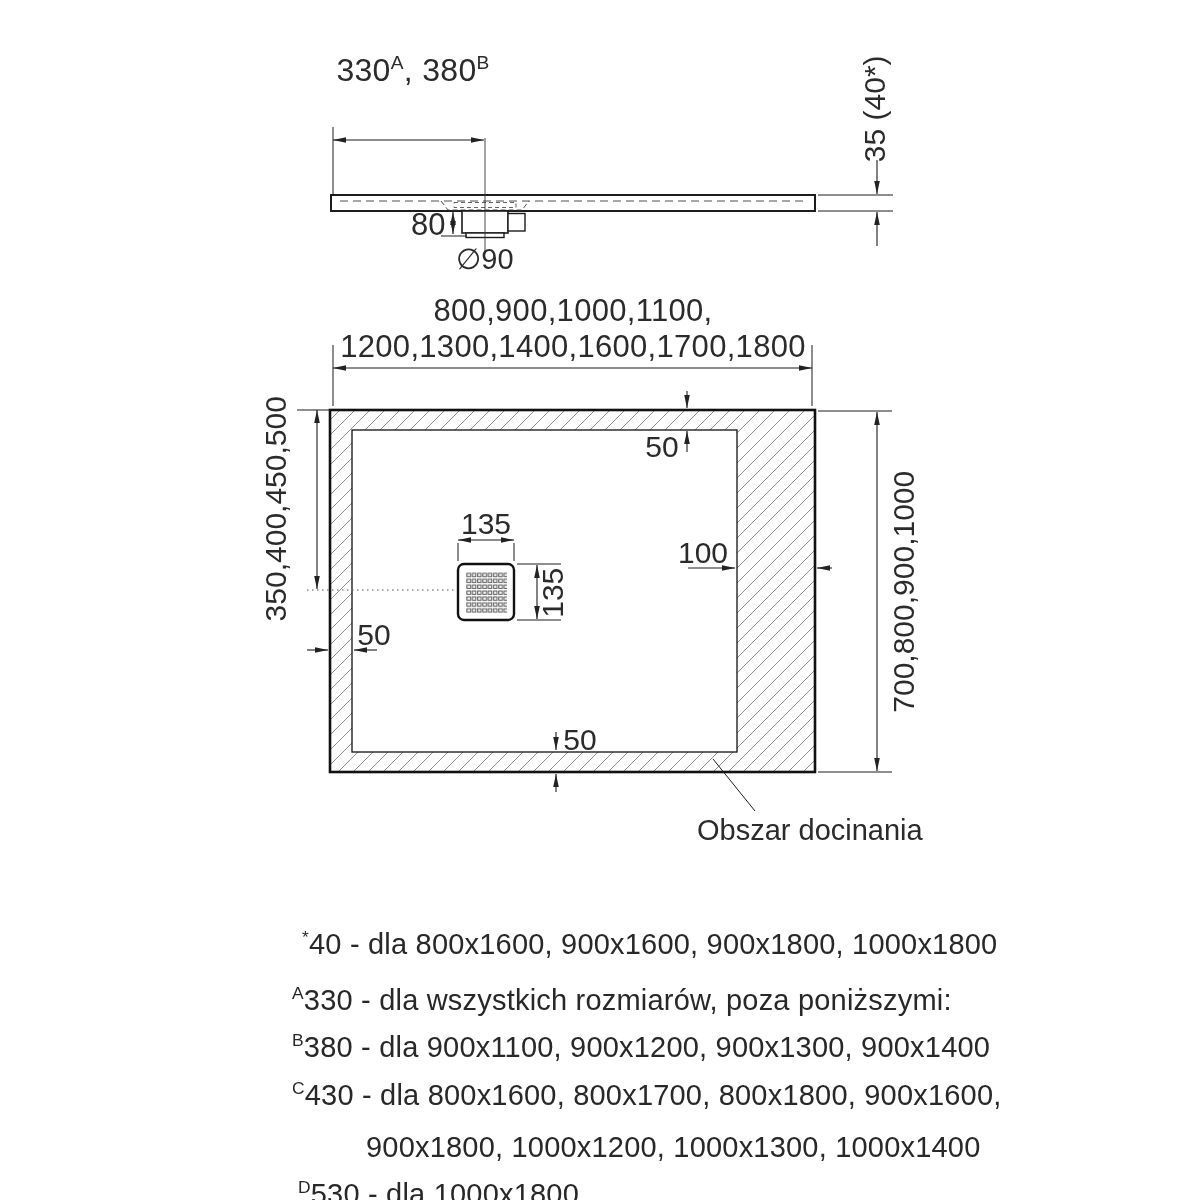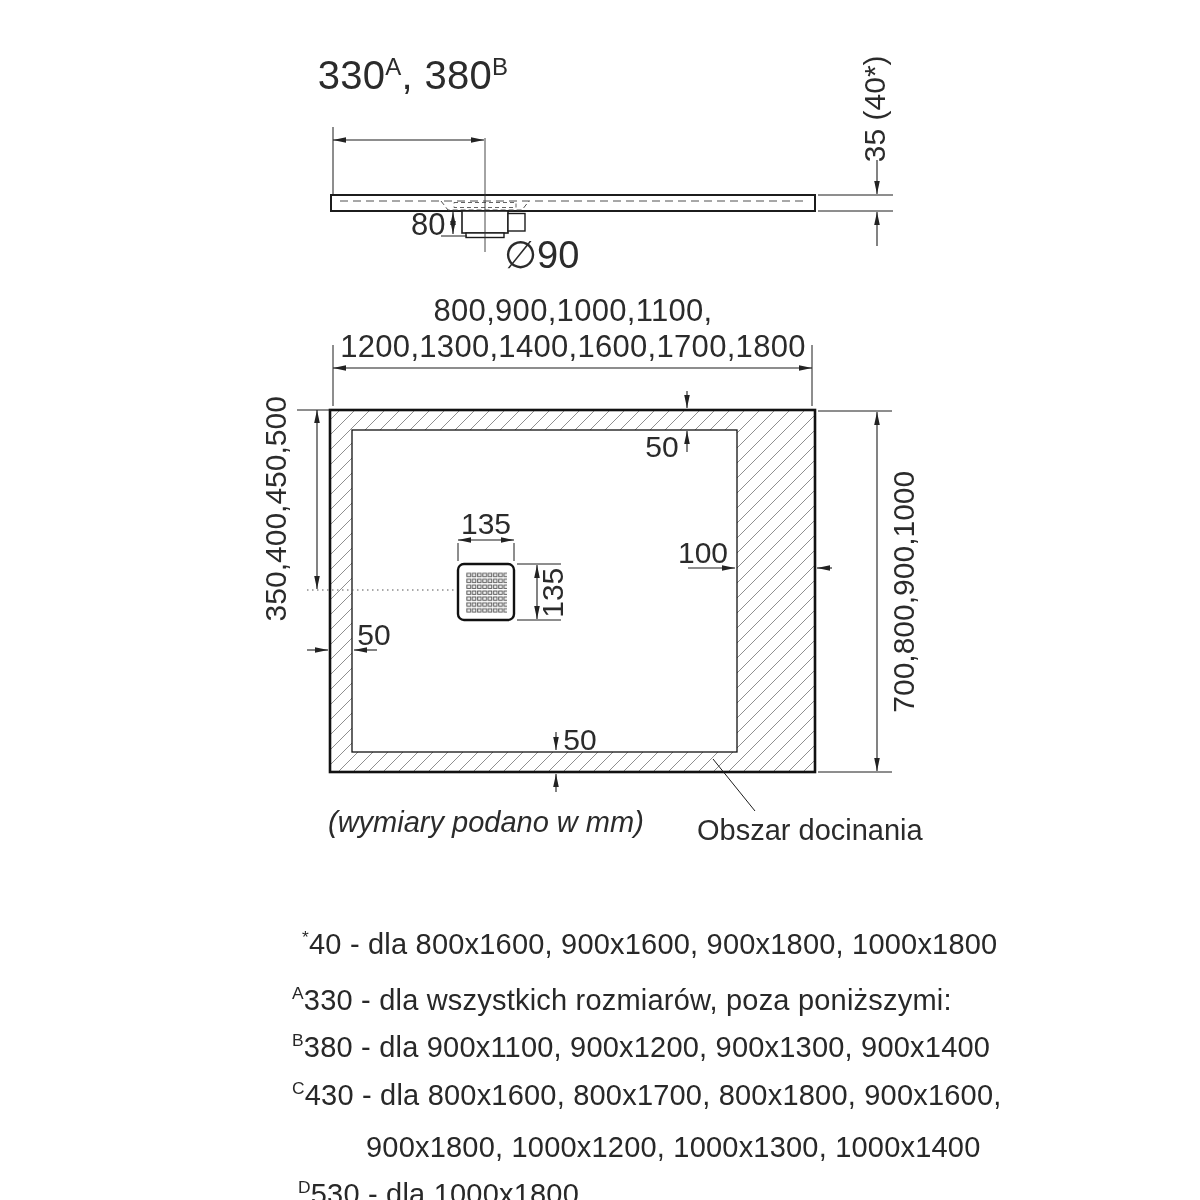--- a/index.html
+++ b/index.html
@@ -4,21 +4,21 @@
 <style>
   html,body{margin:0;padding:0;background:#fff;}
   #canvas{position:relative;width:1200px;height:1200px;background:#ffffff;overflow:hidden;
           font-family:"Liberation Sans", sans-serif;color:#2b2b2b;}
   #drawing{position:absolute;left:0;top:0;}
   .lbl{position:absolute;line-height:1.05;white-space:nowrap;color:#2b2b2b;}
   .c{text-align:center;}
   .rot{transform:rotate(-90deg);transform-origin:center center;text-align:center;}
   .dim{font-size:30px;}
   .big{font-size:31px;letter-spacing:.3px;}
-  .note{font-size:40px;letter-spacing:.3px;}
+  .note{font-size:32px;letter-spacing:.3px;}
   .small{font-size:28px;}
   .ital{font-style:italic;}
   sup.sx{font-size:60%;vertical-align:super;line-height:0;}
   .fn{position:absolute;font-size:29px;letter-spacing:.2px;white-space:nowrap;color:#282828;margin-top:28px;}
 </style>
 </head>
 <body>
 
 <div id="canvas">
 
@@ -99,37 +99,36 @@
 
       <path d="M713,759 L755,811" stroke-width="1"></path>
     </g>
   </svg>
 
   <div class="lbl note c" style="left:293px;top:54px;width:240px;"><span>330</span><sup class="sx">A</sup><span>, 380</span><sup class="sx">B</sup></div>
 
   <div class="lbl dim rot" style="left:800px;top:93px;width:150px;">35 (40*)</div>
 
   <div class="lbl dim" style="left:411px;top:209px;font-size:31px;">80</div>
-  <div class="lbl dim" style="left:456px;top:236px;font-size:38px;margin-left:48px;">∅90</div>
+  <div class="lbl dim" style="left:456px;top:244px;font-size:29px;">∅90</div>
 
   <div class="lbl big c" style="left:330px;top:295px;width:486px;">800,900,1000,1100,</div>
   <div class="lbl big c" style="left:330px;top:331px;width:486px;">1200,1300,1400,1600,1700,1800</div>
 
   <div class="lbl dim rot" style="left:158px;top:493px;width:236px;">350,400,450,500</div>
   <div class="lbl dim rot" style="left:779px;top:576px;width:250px;">700,800,900,1000</div>
 
   <div class="lbl dim c" style="left:446px;top:508px;width:80px;">135</div>
   <div class="lbl dim rot" style="left:518px;top:577px;width:70px;">135</div>
 
   <div class="lbl dim c" style="left:640px;top:431px;width:44px;">50</div>
   <div class="lbl dim c" style="left:354px;top:619px;width:40px;">50</div>
   <div class="lbl dim c" style="left:673px;top:537px;width:60px;">100</div>
   <div class="lbl dim c" style="left:560px;top:724px;width:40px;">50</div>
 
-  <div class="lbl small ital c" style="left:328px;top:807px;width:270px;font-size:29px;">(wymiary podano w mm)</div>
   <div class="lbl small" style="left:697px;top:815px;font-size:29px;">Obszar docinania</div>
 
   <div class="fn" style="left:302px;top:900px;"><sup class="sx">*</sup><span>40 - dla 800x1600, 900x1600, 900x1800, 1000x1800</span></div>
   <div class="fn" style="left:292px;top:956px;"><sup class="sx">A</sup><span>330 - dla wszystkich rozmiarów, poza poniższymi:</span></div>
   <div class="fn" style="left:292px;top:1003px;"><sup class="sx">B</sup><span>380 - dla 900x1100, 900x1200, 900x1300, 900x1400</span></div>
   <div class="fn" style="left:292px;top:1051px;"><sup class="sx">C</sup><span>430 - dla 800x1600, 800x1700, 800x1800, 900x1600,</span></div>
   <div class="fn" style="left:366px;top:1103px;"><sup class="sx"></sup><span>900x1800, 1000x1200, 1000x1300, 1000x1400</span></div>
   <div class="fn" style="left:298px;top:1150px;text-decoration:underline;"><sup class="sx">D</sup><span>530 - dla 1000x1800</span></div>
 
 </div>

